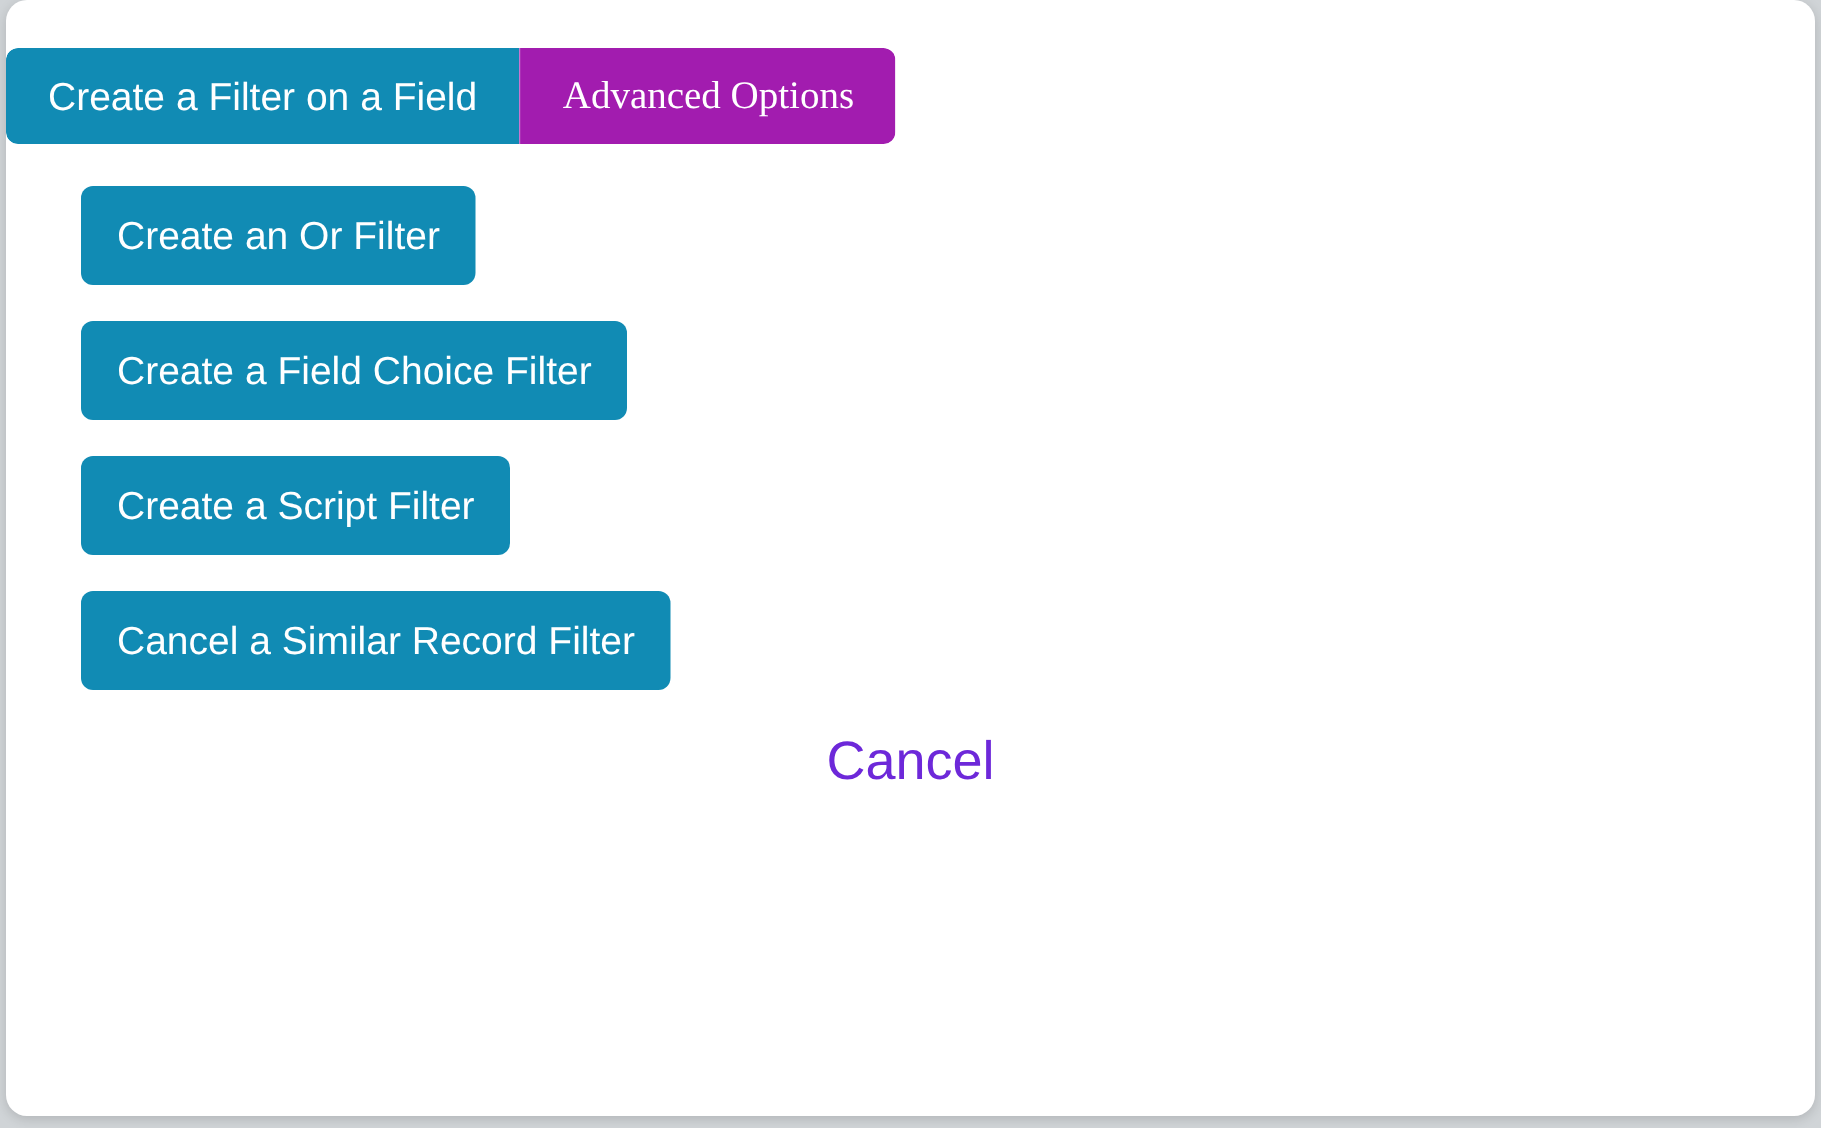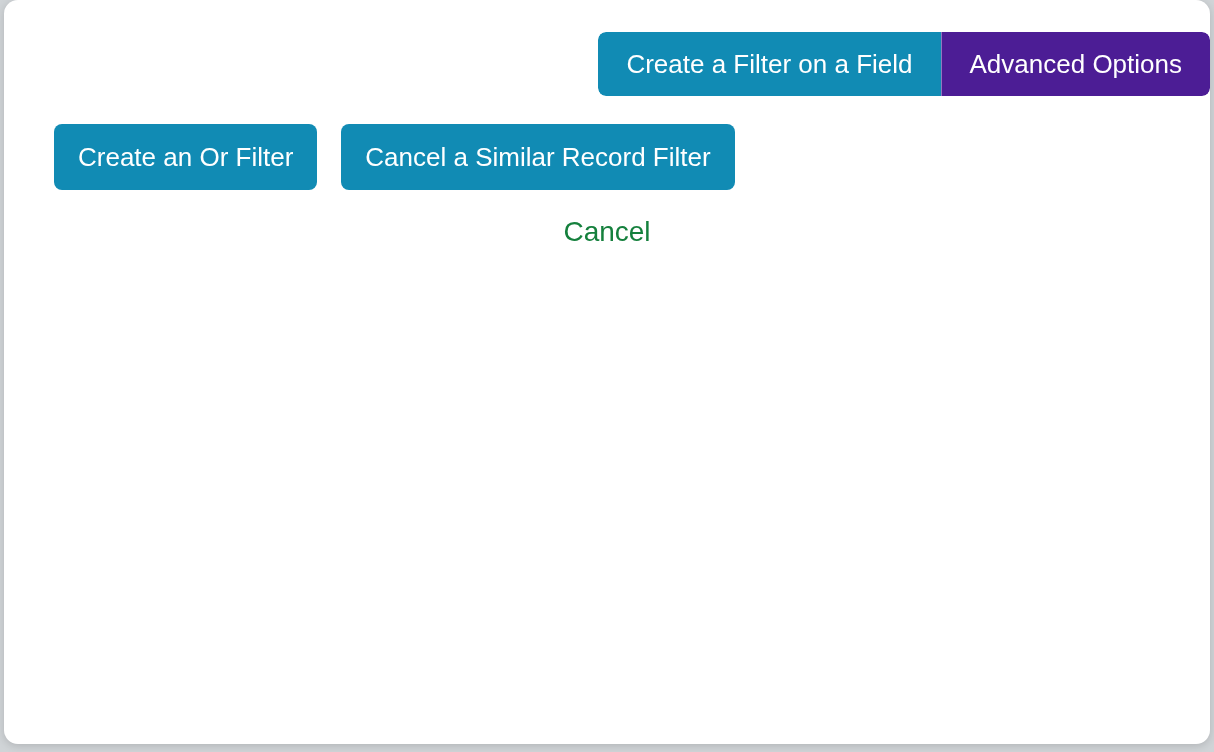--- a/index.html
+++ b/index.html
@@ -1,40 +1,42 @@
 <!DOCTYPE html>
 <html><head>
   <meta charset="utf-8">
   <style>
     * { box-sizing: border-box; margin: 0; padding: 0; }
     html, body { width: 1214px; height: 752px; font-family: -apple-system, BlinkMacSystemFont, "Segoe UI", Helvetica, Arial, sans-serif; background: #e9ecef; overflow: hidden; }
     .backdrop { position: relative; width: 1214px; height: 752px; background: linear-gradient(#d0d4d7, #d0d4d7); }
     .modal { position: absolute; top: 0; left: 4px; right: 4px; bottom: 8px; background: #ffffff; border-radius: 14px; padding-top: 32px; box-shadow: 0 2px 8px rgba(0,0,0,0.15); }
-    .tab-row { display: flex; justify-content: flex-end; }
+    .tab-row { display: flex; justify-content: flex-start; }
     .tab-group { display: inline-flex; border-radius: 8px; overflow: hidden; }
     .tab { display: inline-flex; align-items: center; justify-content: center; height: 64px; padding: 0 28px; font-size: 26px; color: #ffffff; cursor: pointer; user-select: none; border: none; }
     .tab-left { background: #118bb4; border-radius: 8px 0 0 8px; }
-    .tab-right { background: #4c1d95; border-radius: 0 8px 8px 0; border-left: 1px solid rgba(255,255,255,0.4); }
-    .options { display: flex; flex-direction: row; align-items: flex-start; gap: 24px; padding-left: 50px; margin-top: 28px; }
+    .tab-right { background: #a21caf; border-radius: 0 8px 8px 0; border-left: 1px solid rgba(255,255,255,0.4); font-family: Liberation Serif, serif; }
+    .options { display: flex; flex-direction: column; align-items: flex-start; gap: 24px; padding-left: 50px; margin-top: 28px; }
     .option-btn { display: inline-flex; align-items: center; justify-content: center; height: 66px; padding: 0 24px; background: #118bb4; color: #ffffff; font-size: 26px; border: none; border-radius: 8px; cursor: pointer; }
     .cancel-row { display: flex; justify-content: center; margin-top: 18px; }
-    .cancel-link { color: #15803d; font-size: 28px; background: none; border: none; cursor: pointer; padding: 8px 12px; }
+    .cancel-link { color: #6d28d9; font-size: 36px; background: none; border: none; cursor: pointer; padding: 8px 12px; }
   </style>
 </head>
 <body>
 
 <div class="backdrop">
   <div class="modal">
     <div class="tab-row">
       <div class="tab-group">
         <button class="tab tab-left">Create a Filter on a Field</button>
         <button class="tab tab-right">Advanced Options</button>
       </div>
     </div>
     <div class="options">
       <button class="option-btn">Create an Or Filter</button>
+      <button class="option-btn">Create a Field Choice Filter</button>
+      <button class="option-btn">Create a Script Filter</button>
       <button class="option-btn">Cancel a Similar Record Filter</button>
     </div>
     <div class="cancel-row">
       <button class="cancel-link">Cancel</button>
     </div>
   </div>
 </div>
 
 </body></html>

